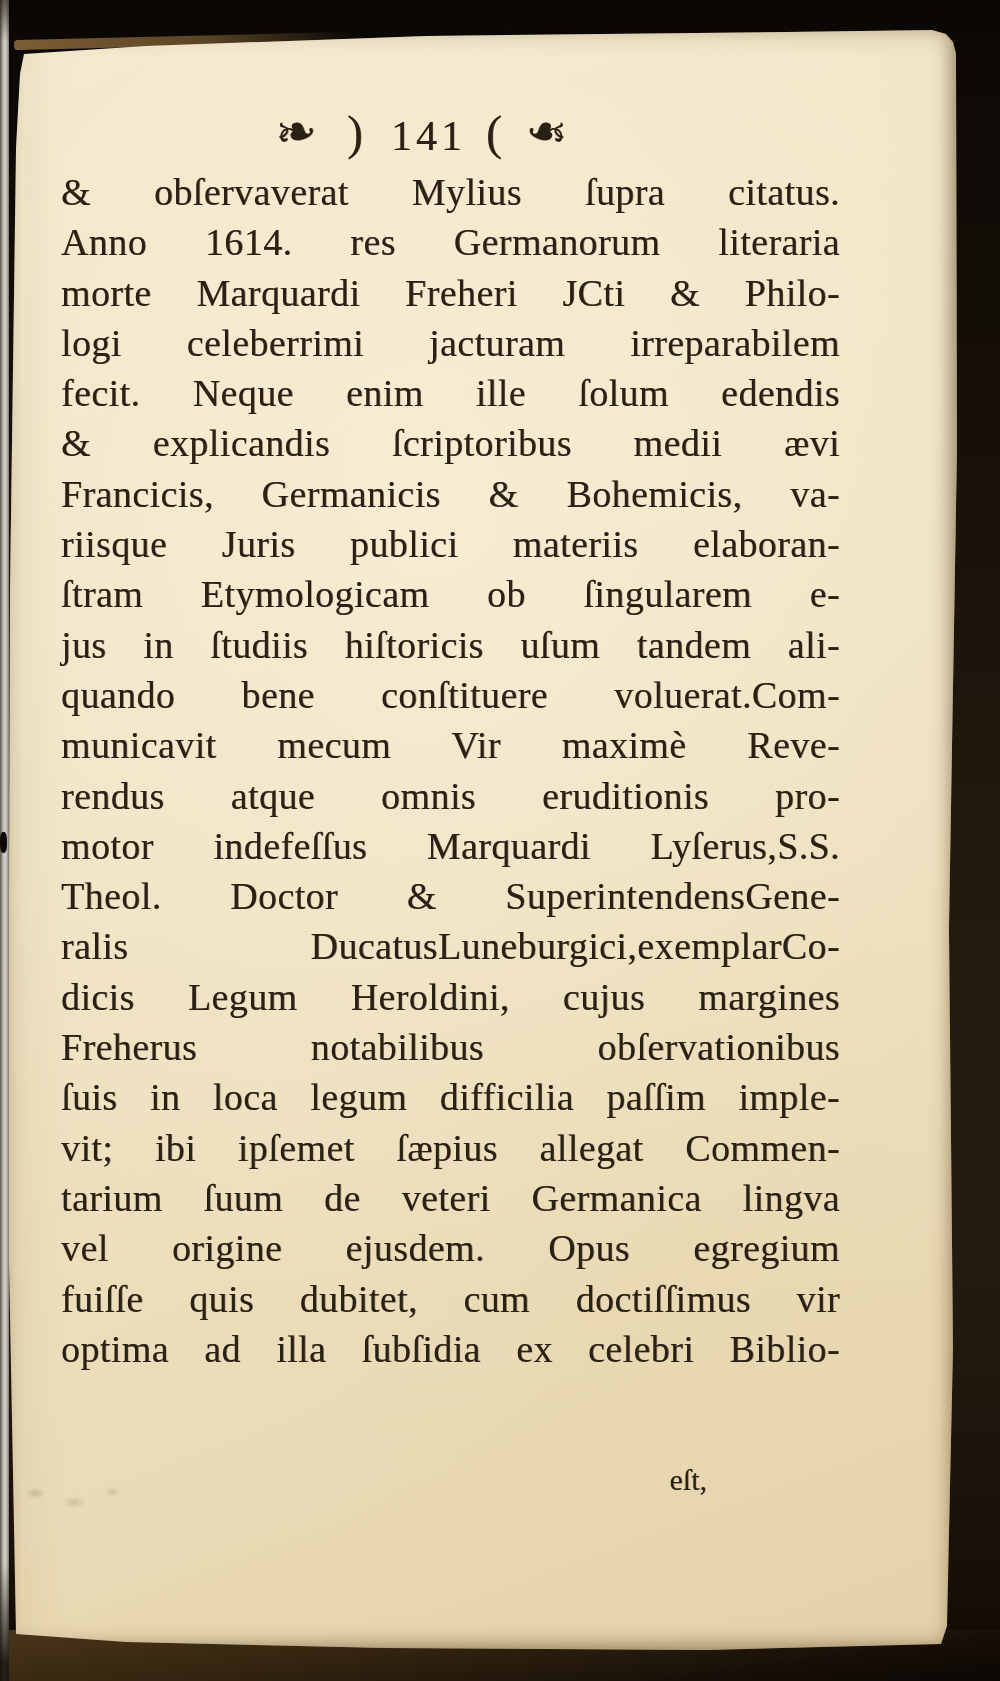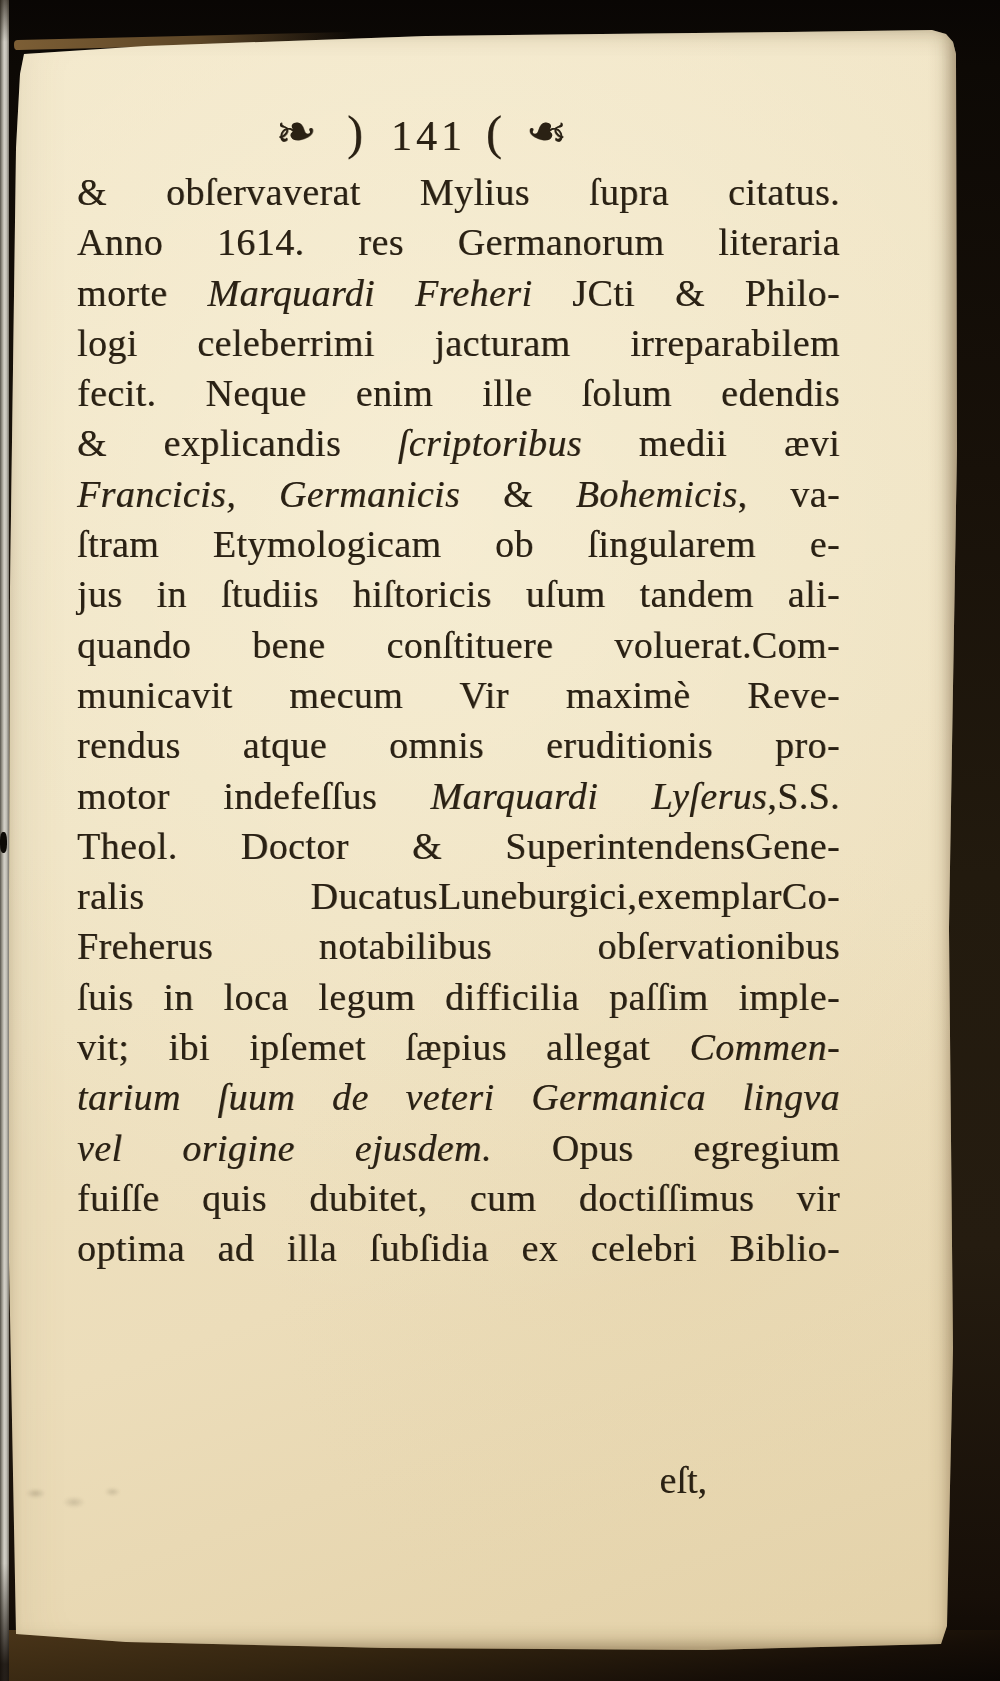--- a/index.html
+++ b/index.html
@@ -84,27 +84,26 @@
     font-size: 38px; line-height: 50.3px;
     color: #2a2114;
     letter-spacing: 0.4px; word-spacing: 1px;
     text-shadow: 0.6px 0.4px 0 rgba(42,33,20,0.50);
   }
   .line {
     text-align: justify;
     text-align-last: justify;
     height: 50.3px;
     overflow: visible;
-    margin-left: 16px;
   }
-  .it { font-style: italic; }
+  .it { }
   .catchword-row {
     position: absolute; left: 55px; top: 1427px; width: 779px;
     text-align: right;
-    font-size: 38px; line-height: 50.3px;
+    font-size: 30px; line-height: 50.3px;
     color: #2a2114;
     text-shadow: 0.6px 0.4px 0 rgba(42,33,20,0.50);
   }
   .catchword { margin-right: 133px; }
   
   .bleed {
     position: absolute; left: 8px; top: 1442px; width: 120px; height: 52px;
     background:
       radial-gradient(ellipse 14px 7px at 18% 45%, rgba(105,95,75,0.55), rgba(105,95,75,0) 70%),
       radial-gradient(ellipse 16px 8px at 50% 62%, rgba(105,95,75,0.45), rgba(105,95,75,0) 70%),
@@ -145,28 +144,30 @@
     </div>
 
     <div class="text">
         <div class="line"><span class="seg">&amp; obſervaverat Mylius ſupra citatus.</span></div>
         <div class="line"><span class="seg">Anno 1614. res Germanorum literaria</span></div>
         <div class="line"><span class="seg">morte </span><span class="seg it">Marquardi Freheri</span><span class="seg"> JCti &amp; Philo-</span></div>
         <div class="line"><span class="seg">logi celeberrimi jacturam irreparabilem</span></div>
         <div class="line"><span class="seg">fecit. Neque enim ille ſolum edendis</span></div>
         <div class="line"><span class="seg">&amp; explicandis </span><span class="seg it">ſcriptoribus</span><span class="seg"> medii ævi</span></div>
         <div class="line"><span class="seg it">Francicis, Germanicis</span><span class="seg"> &amp; </span><span class="seg it">Bohemicis</span><span class="seg">, va-</span></div>
+        <div class="line"><span class="seg">riisque Juris publici materiis elaboran-</span></div>
         <div class="line"><span class="seg">ſtram Etymologicam ob ſingularem e-</span></div>
         <div class="line"><span class="seg">jus in ſtudiis hiſtoricis uſum tandem ali-</span></div>
         <div class="line"><span class="seg">quando bene conſtituere voluerat.Com-</span></div>
         <div class="line"><span class="seg">municavit mecum Vir maximè Reve-</span></div>
         <div class="line"><span class="seg">rendus atque omnis eruditionis pro-</span></div>
         <div class="line"><span class="seg">motor indefeſſus </span><span class="seg it">Marquardi Lyſerus</span><span class="seg">,S.S.</span></div>
         <div class="line"><span class="seg">Theol. Doctor &amp; SuperintendensGene-</span></div>
         <div class="line"><span class="seg">ralis DucatusLuneburgici,exemplarCo-</span></div>
+        <div class="line"><span class="seg">dicis Legum Heroldini, cujus margines</span></div>
         <div class="line"><span class="seg">Freherus notabilibus obſervationibus</span></div>
         <div class="line"><span class="seg">ſuis in loca legum difficilia paſſim imple-</span></div>
         <div class="line"><span class="seg">vit; ibi ipſemet ſæpius allegat </span><span class="seg it">Commen-</span></div>
         <div class="line"><span class="seg it">tarium ſuum de veteri Germanica lingva</span></div>
         <div class="line"><span class="seg it">vel origine ejusdem.</span><span class="seg"> Opus egregium</span></div>
         <div class="line"><span class="seg">fuiſſe quis dubitet, cum doctiſſimus vir</span></div>
         <div class="line"><span class="seg">optima ad illa ſubſidia ex celebri Biblio-</span></div>
       </div>
 
     <div class="catchword-row">

